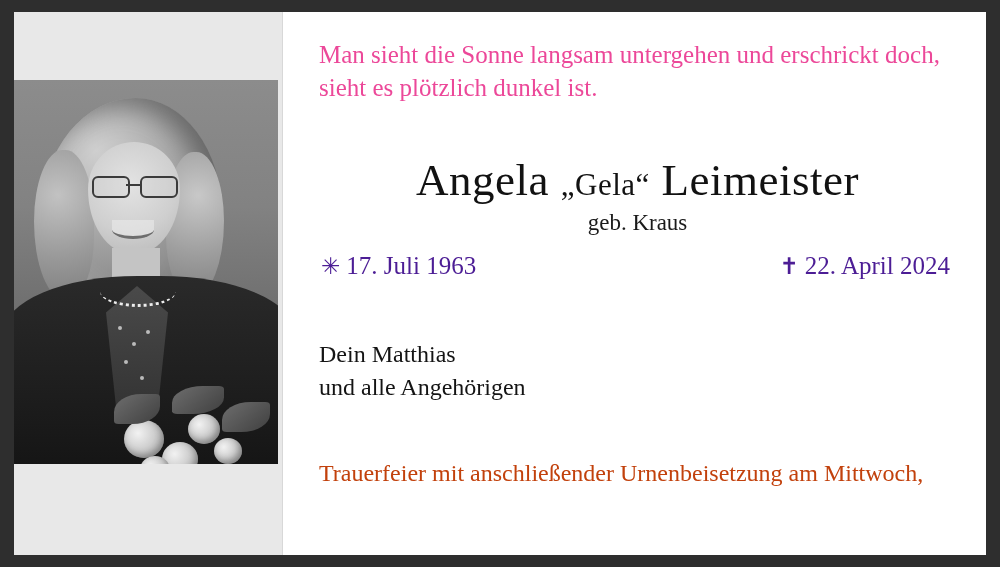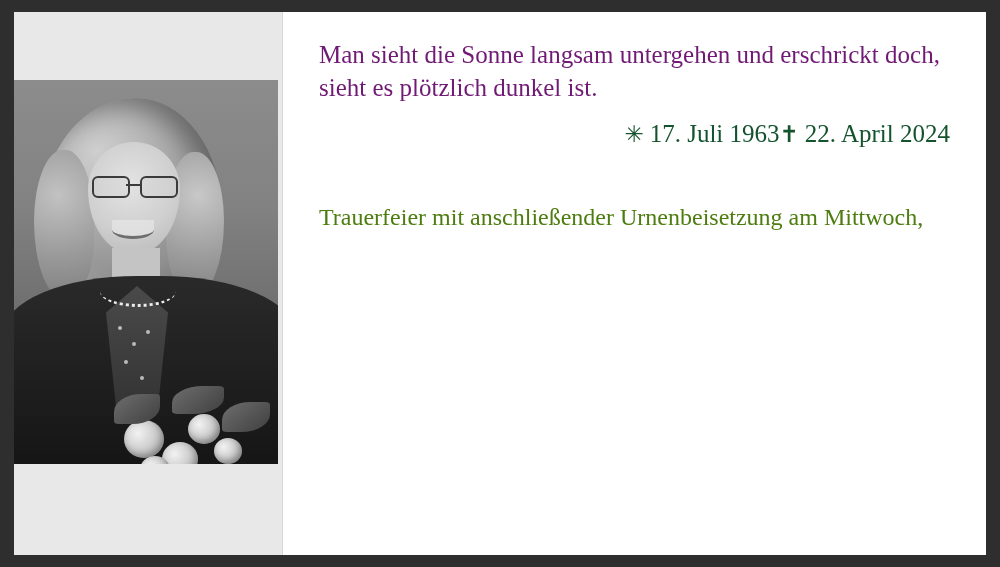--- a/index.html
+++ b/index.html
@@ -202,21 +202,21 @@
   .right-col {
     flex: 1;
     position: relative;
     background: #ffffff;
     padding: 22px 30px 0 36px;
     box-sizing: border-box;
   }
   .quote {
     font-size: 25px;
     line-height: 1.32;
-    color: #701a75;
+    color: #ec4899;
     margin: 4px 0 0 0;
   }
   .quote div { white-space: nowrap; }
   .name-block {
     margin-top: 50px;
     text-align: center;
   }
   .name {
     font-size: 45px;
     letter-spacing: 0.5px;
@@ -227,42 +227,42 @@
     font-size: 31px;
     vertical-align: baseline;
   }
   .maiden {
     font-size: 23px;
     color: #1a1a1a;
     margin-top: 4px;
   }
   .dates {
     display: flex;
-    justify-content: flex-end;
+    justify-content: space-between;
     align-items: baseline;
     margin-top: 16px;
     padding: 0 6px 0 2px;
     font-size: 25px;
-    color: #14532d;
+    color: #4c1d95;
   }
   .dates .sym {
     font-size: 23px;
     margin-right: 6px;
   }
   .family {
     margin-top: 58px;
     font-size: 24px;
     line-height: 1.38;
     color: #141414;
   }
   .service {
     margin-top: 52px;
     font-size: 24px;
     line-height: 1.45;
-    color: #4d7c0f;
+    color: #c2410c;
   }
   .service div { white-space: nowrap; }
 </style>
 </head>
 <body>
 
 <div class="obituary">
   <div class="card">
 
     <div class="left-col">
@@ -302,30 +302,42 @@
         </div>
       </div>
     </div>
 
     <div class="right-col">
       <div class="quote">
         <div>Man sieht die Sonne langsam untergehen und erschrickt doch,</div>
         <div>sieht es plötzlich dunkel ist.</div>
       </div>
 
+      <div class="name-block">
+        <div class="name">
+          <span>Angela</span>
+          <span class="nick">„Gela“</span>
+          <span>Leimeister</span>
+        </div>
+        <div class="maiden">geb. Kraus</div>
+      </div>
 
       <div class="dates">
         <div>
           <span class="sym">✳</span><span>17. Juli 1963</span>
         </div>
         <div>
           <span class="sym">✝</span><span>22. April 2024</span>
         </div>
       </div>
 
+      <div class="family">
+        <div>Dein Matthias</div>
+        <div>und alle Angehörigen</div>
+      </div>
 
       <div class="service">
         <div>Trauerfeier mit anschließender Urnenbeisetzung am Mittwoch,</div>
       </div>
     </div>
 
   </div>
 </div>
 
 </body></html>

